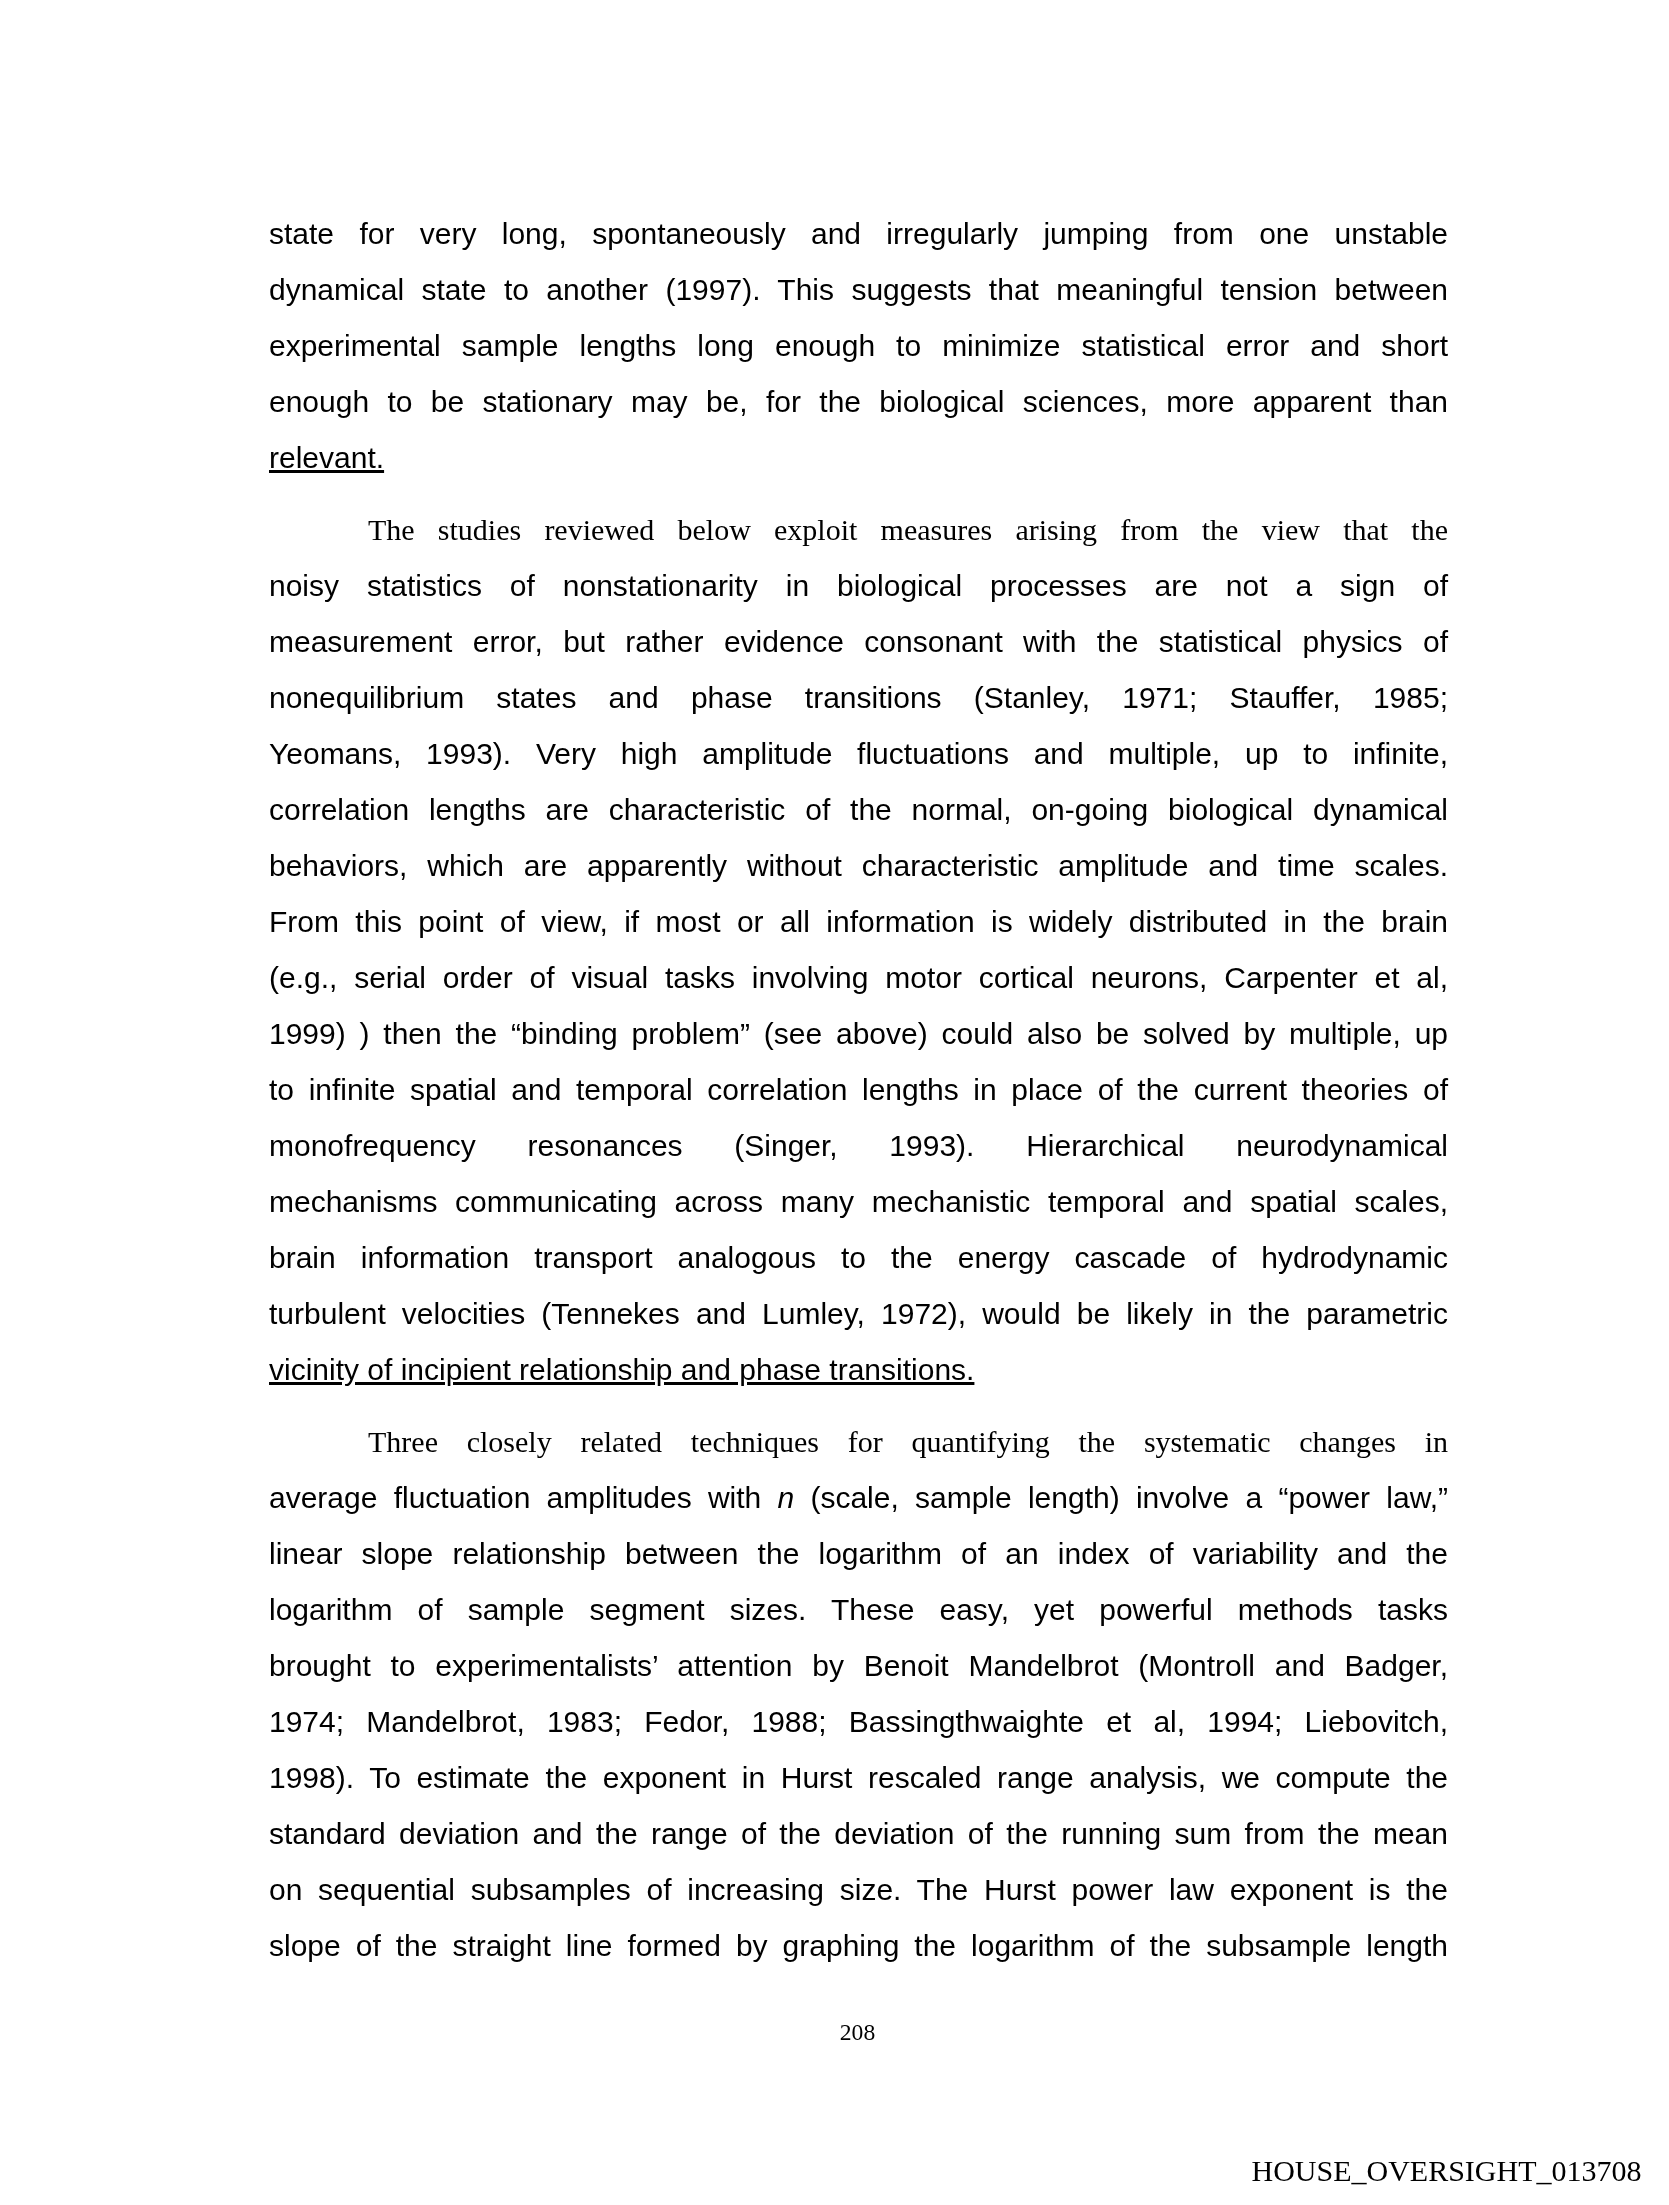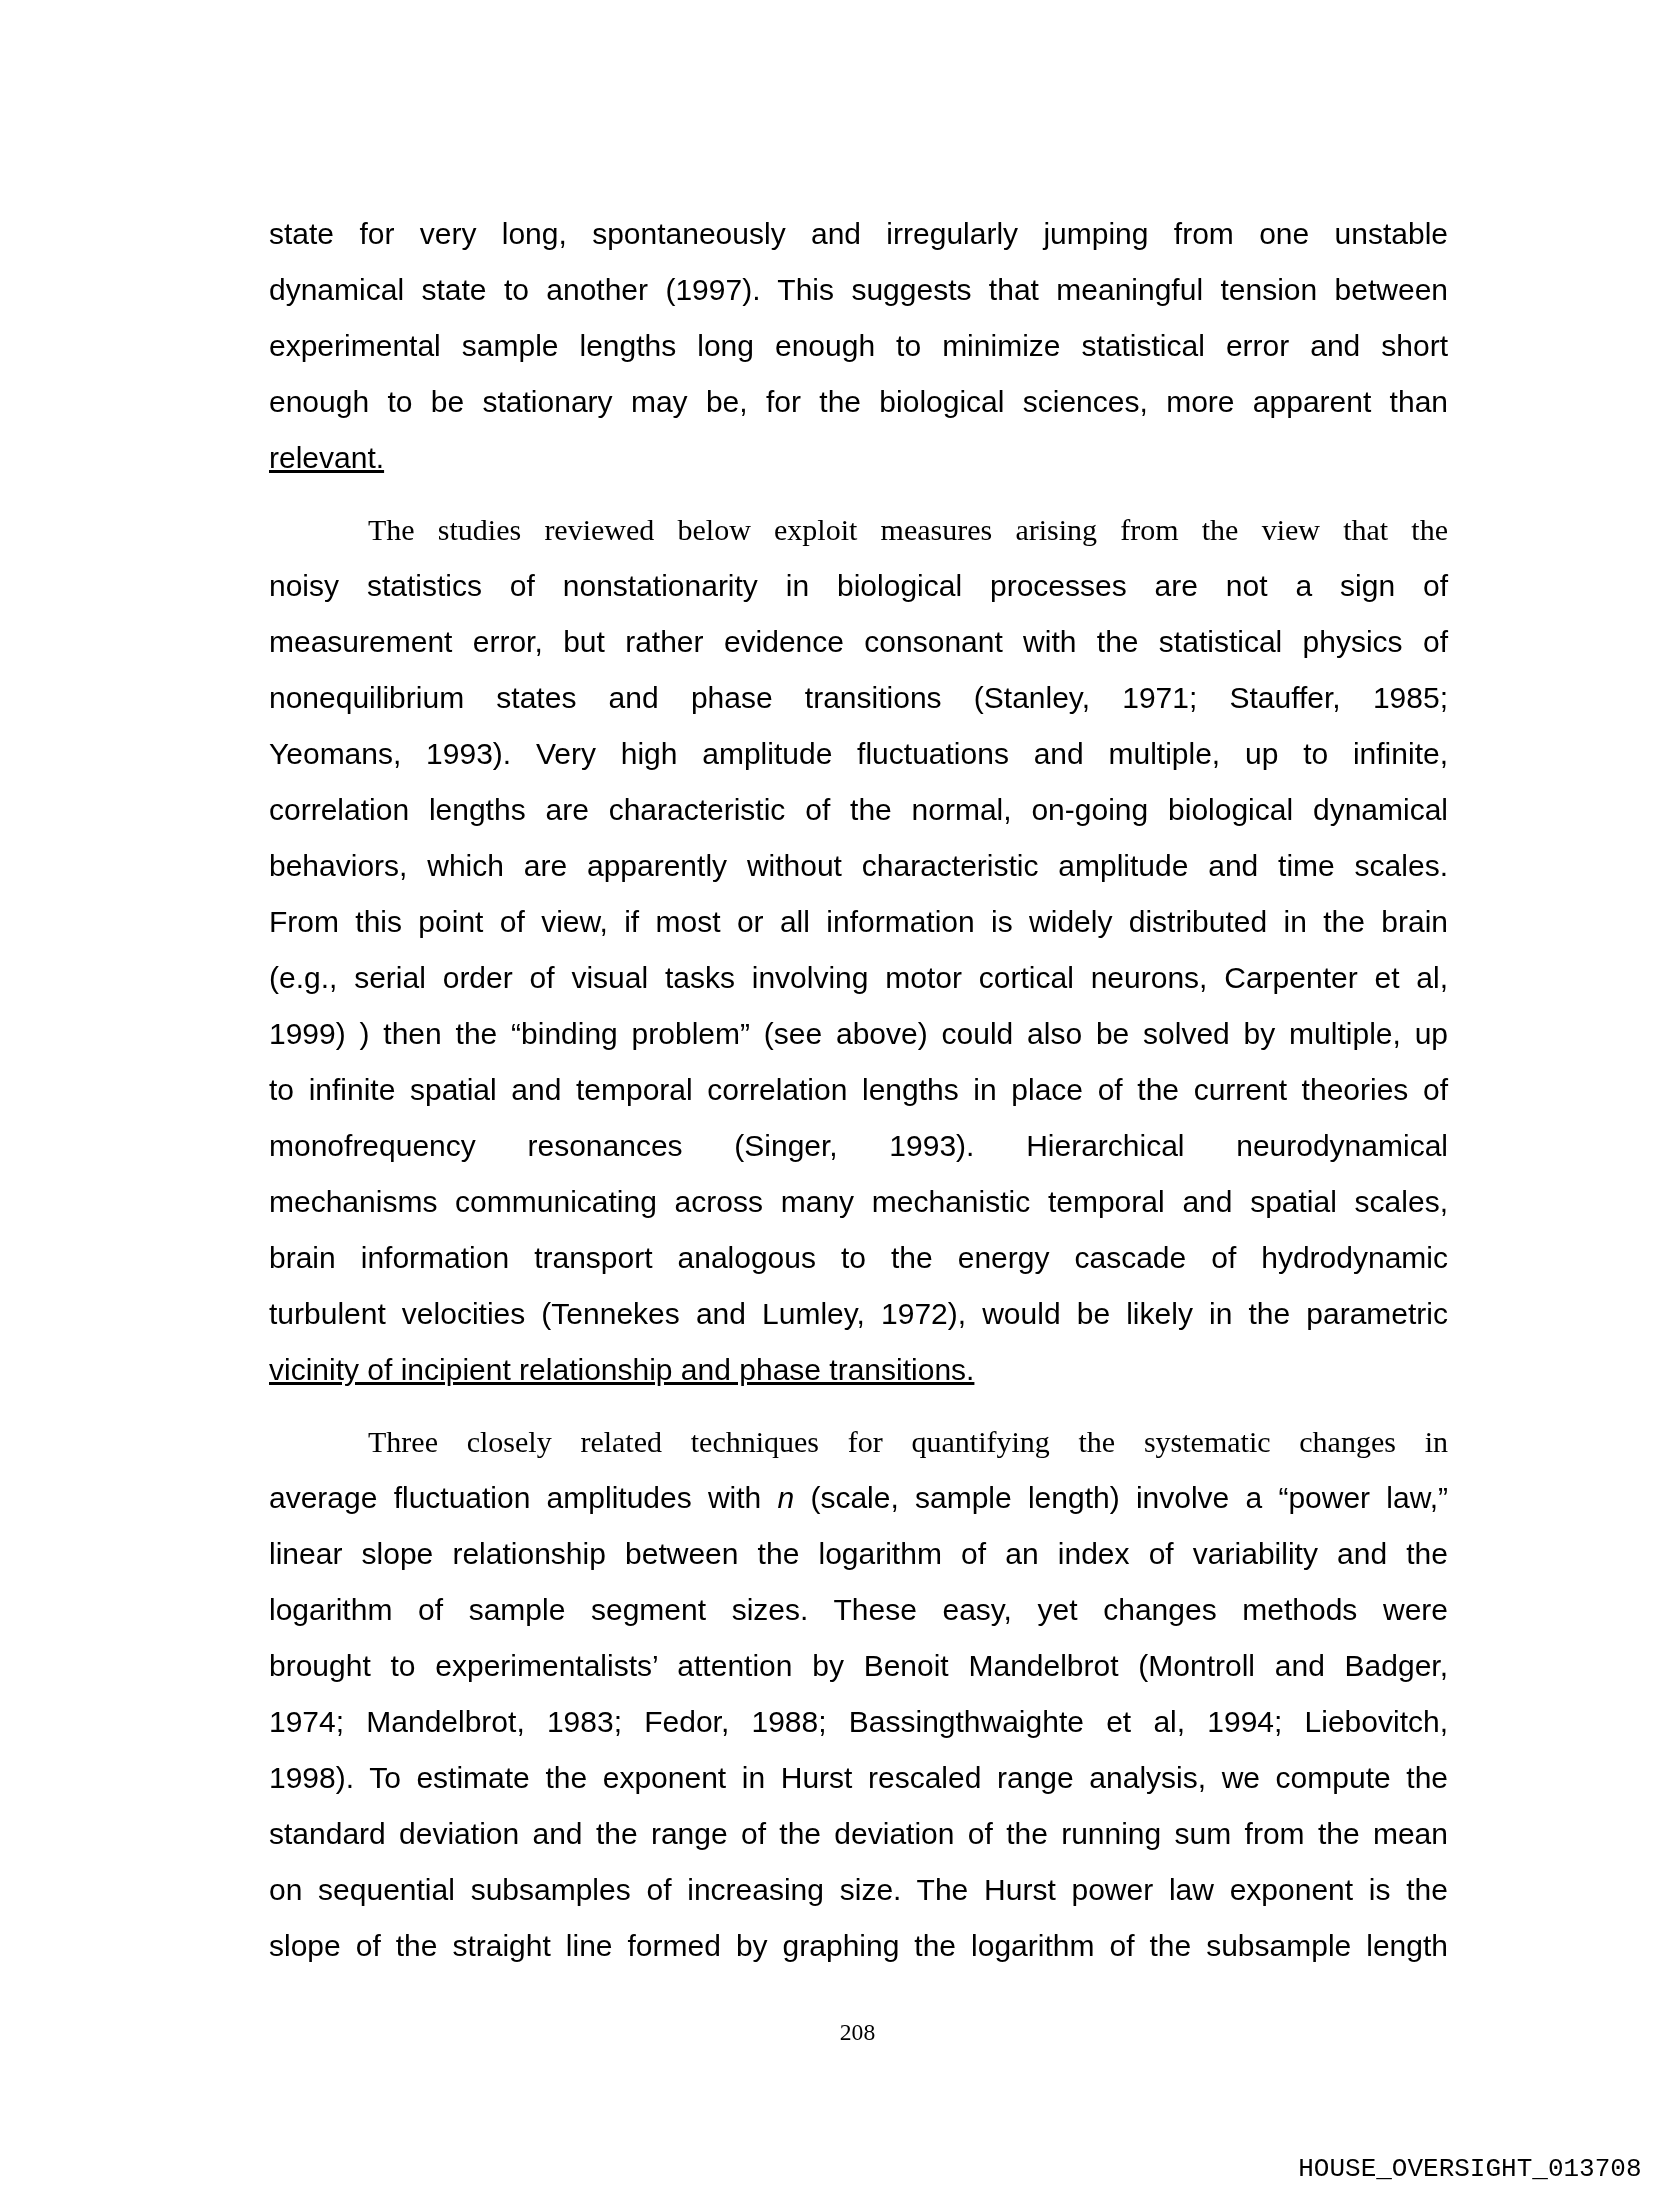--- a/index.html
+++ b/index.html
@@ -51,22 +51,22 @@
       width: 1715px;
       top: 2019px;
       text-align: center;
       font-family: "Liberation Serif", serif;
       font-size: 23.6px;
     }
     .bates-stamp {
       position: absolute;
       right: 27.5px;
       top: 2154px;
-      font-family: Liberation Mono, monospace;
-      font-size: 26px;
+      font-family: Liberation Serif, serif;
+      font-size: 30px;
       letter-spacing: 0px;
     }
     em { font-style: italic; }
   </style>
 </head>
 <body>
 
 <div class="page-body">
 
   <div class="para">
@@ -93,21 +93,21 @@
     <span class="line">mechanisms communicating across many mechanistic temporal and spatial scales,</span>
     <span class="line">brain information transport analogous to the energy cascade of hydrodynamic</span>
     <span class="line">turbulent velocities (Tennekes and Lumley, 1972), would be likely in the parametric</span>
     <span class="line last">vicinity of incipient relationship and phase transitions.</span>
   </div>
 
   <div class="para">
     <span class="line indent">Three closely related techniques for quantifying the systematic changes in</span>
     <span class="line"><span>average fluctuation amplitudes with </span><em>n</em><span> (scale, sample length) involve a “power law,”</span></span>
     <span class="line">linear slope relationship between the logarithm of an index of variability and the</span>
-    <span class="line">logarithm of sample segment sizes. These easy, yet changes methods were</span>
+    <span class="line">logarithm of sample segment sizes. These easy, yet powerful methods tasks</span>
     <span class="line">brought to experimentalists’ attention by Benoit Mandelbrot (Montroll and Badger,</span>
     <span class="line">1974; Mandelbrot, 1983; Fedor, 1988; Bassingthwaighte et al, 1994; Liebovitch,</span>
     <span class="line">1998). To estimate the exponent in Hurst rescaled range analysis, we compute the</span>
     <span class="line">standard deviation and the range of the deviation of the running sum from the mean</span>
     <span class="line">on sequential subsamples of increasing size. The Hurst power law exponent is the</span>
     <span class="line">slope of the straight line formed by graphing the logarithm of the subsample length</span>
   </div>
 
 </div>
 

